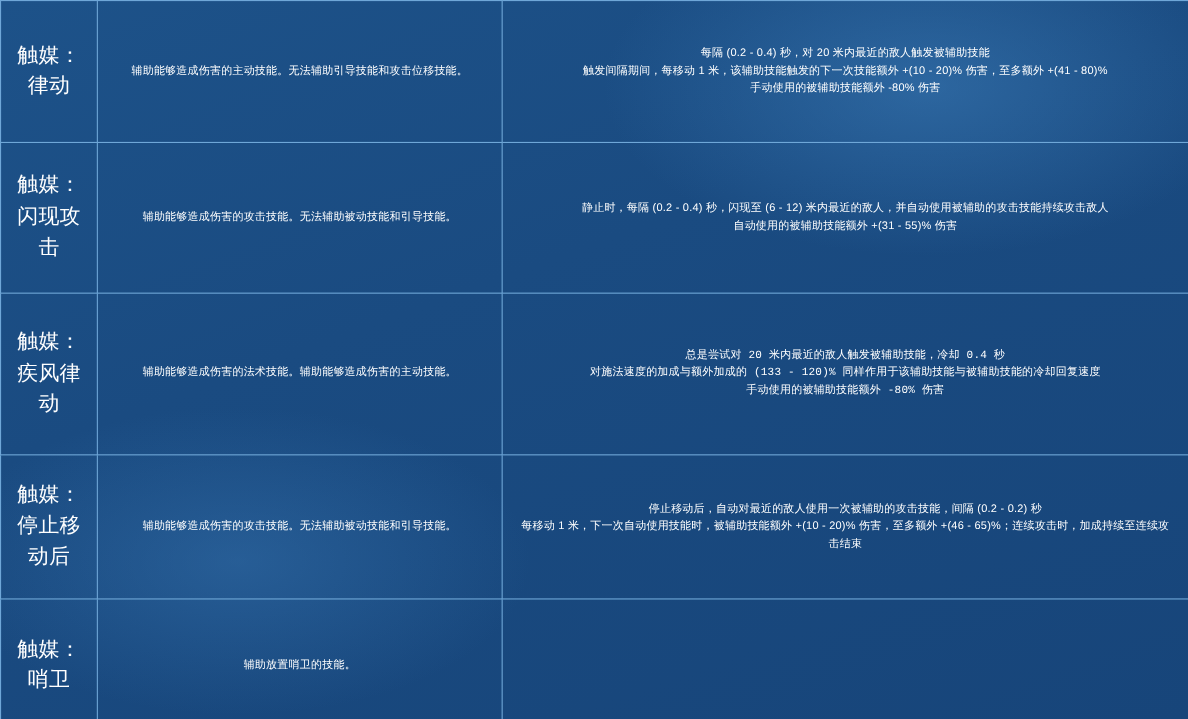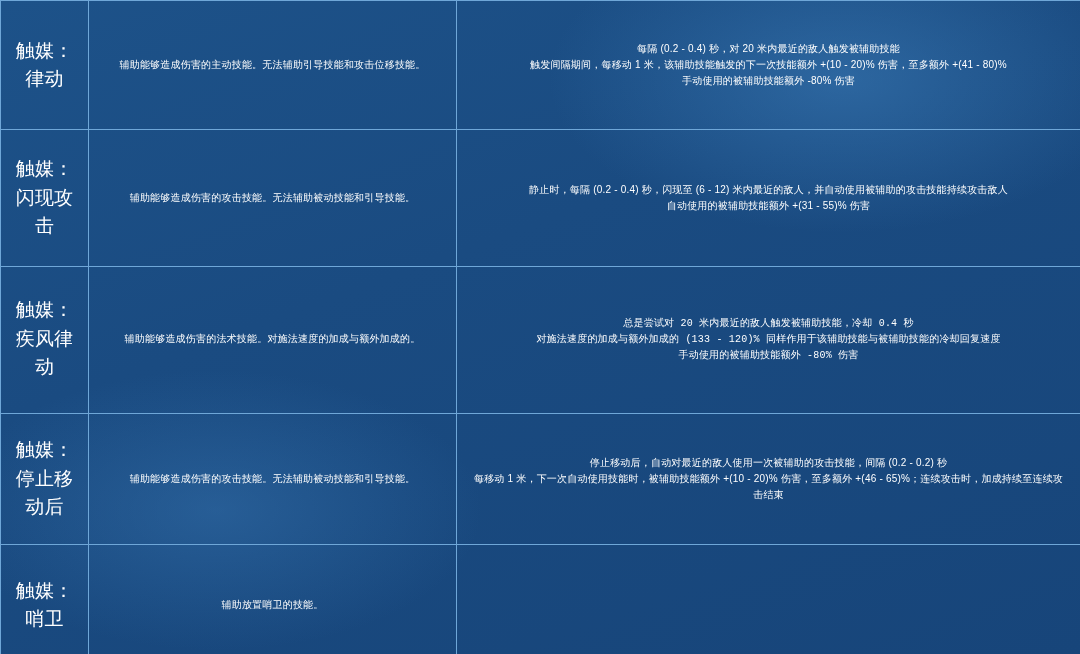--- a/index.html
+++ b/index.html
@@ -89,21 +89,21 @@
       <tr class="r1">
         <td class="name">触媒：闪现攻击</td>
         <td class="desc">辅助能够造成伤害的攻击技能。无法辅助被动技能和引导技能。</td>
         <td class="effect">
           <span class="effect-line">静止时，每隔 (0.2 - 0.4) 秒，闪现至 (6 - 12) 米内最近的敌人，并自动使用被辅助的攻击技能持续攻击敌人</span>
           <span class="effect-line">自动使用的被辅助技能额外 +(31 - 55)% 伤害</span>
         </td>
       </tr>
       <tr class="r2">
         <td class="name">触媒：疾风律动</td>
-        <td class="desc">辅助能够造成伤害的法术技能。对施法速度的加成与额外加成的。</td>
+        <td class="desc">辅助能够造成伤害的法术技能。辅助能够造成伤害的主动技能。</td>
         <td class="effect">
           <span class="effect-line">总是尝试对 20 米内最近的敌人触发被辅助技能，冷却 0.4 秒</span>
           <span class="effect-line">对施法速度的加成与额外加成的 (133 - 120)% 同样作用于该辅助技能与被辅助技能的冷却回复速度</span>
           <span class="effect-line">手动使用的被辅助技能额外 -80% 伤害</span>
         </td>
       </tr>
       <tr class="r3">
         <td class="name">触媒：停止移动后</td>
         <td class="desc">辅助能够造成伤害的攻击技能。无法辅助被动技能和引导技能。</td>
         <td class="effect">

